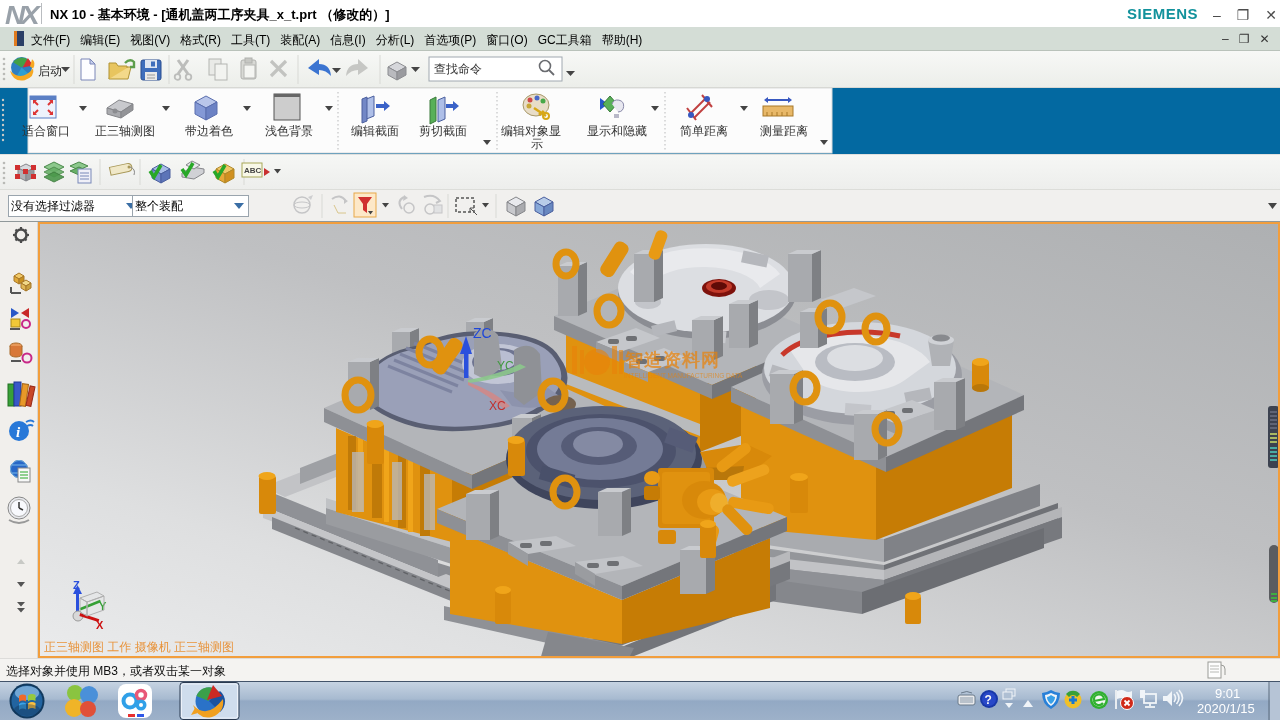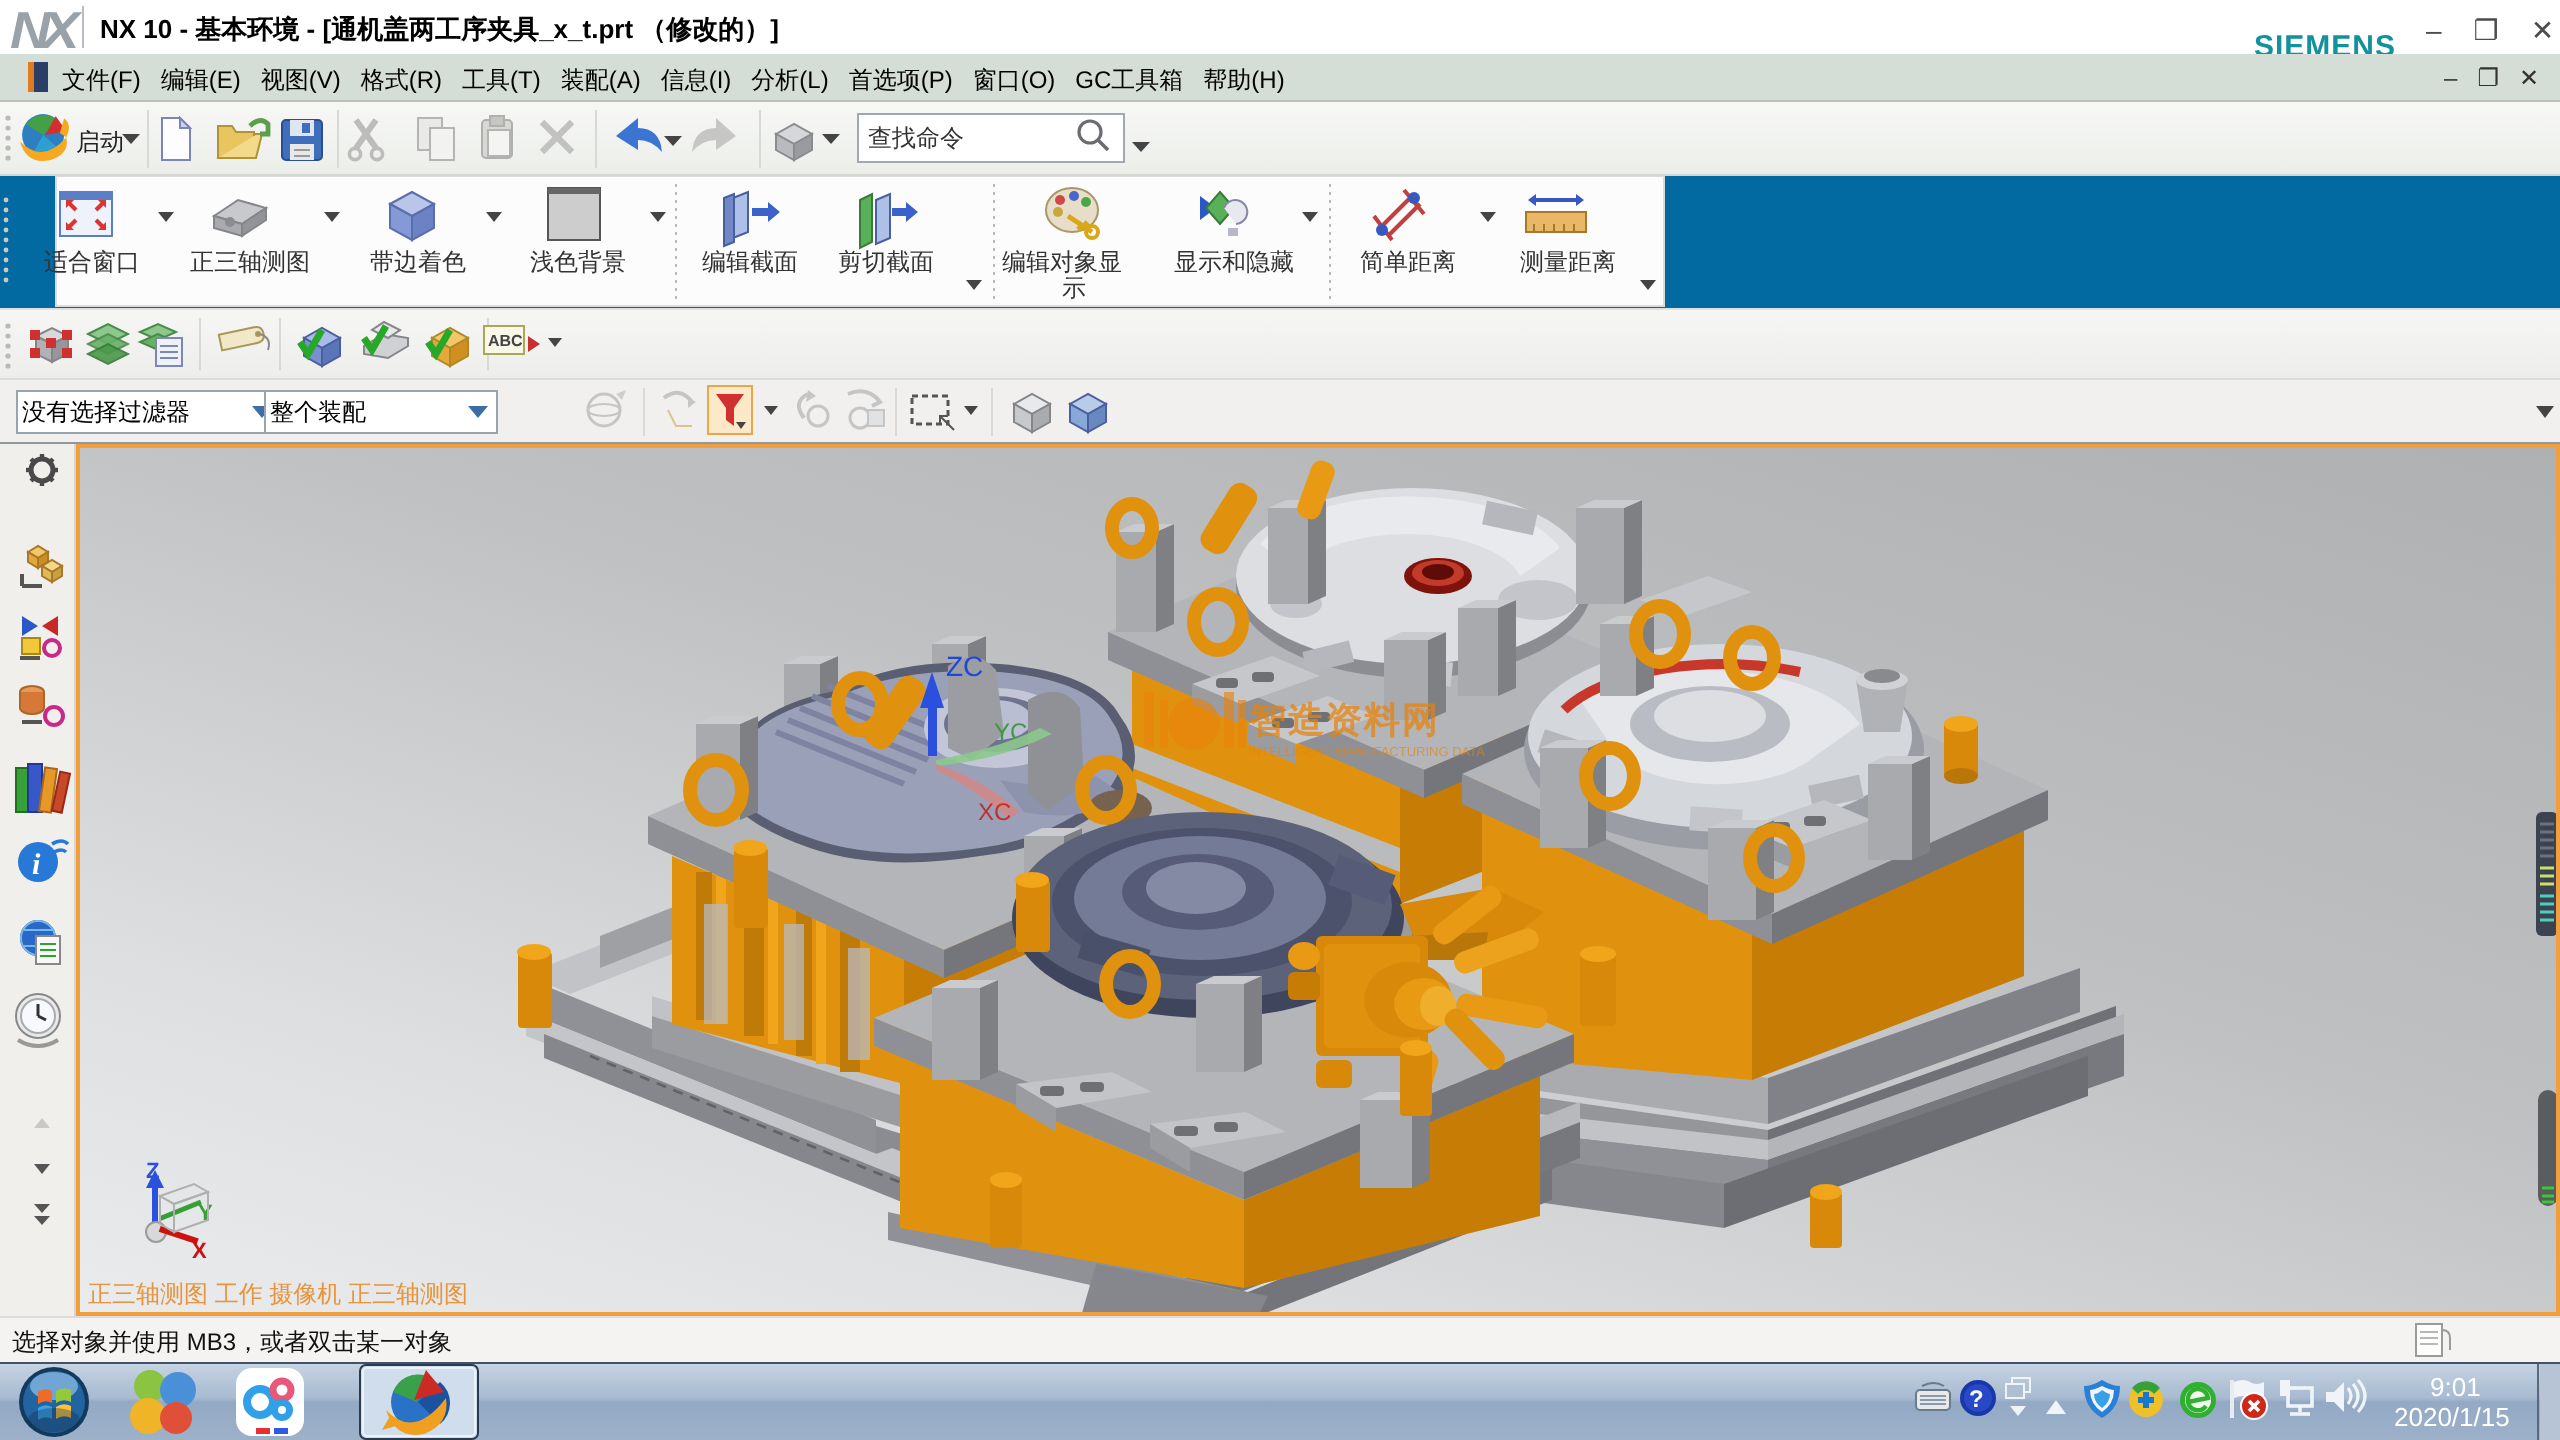--- a/index.html
+++ b/index.html
@@ -5,21 +5,21 @@
 html,body{margin:0;padding:0;width:1280px;height:720px;overflow:hidden;
  font-family:"Liberation Sans",sans-serif;}
 *{box-sizing:border-box;}
 #app{position:relative;width:1280px;height:720px;background:#fff;border-radius:12px;}
 
 #titlebar{position:absolute;left:0;top:0;width:1280px;height:27px;background:#fff;}
 #nxlogo{position:absolute;left:5px;top:0px;font-weight:bold;font-style:italic;
  font-size:26px;color:#99a1a9;letter-spacing:-4px;transform:scaleX(1.08);transform-origin:left;}
 #titletext{position:absolute;left:50px;top:6px;font-size:13px;color:#000;font-weight:bold;}
 #titlesep{position:absolute;left:41px;top:3px;width:1px;height:21px;background:#b9bcc0;}
-#siemens{position:absolute;left:1127px;top:15px;font-size:15px;font-weight:bold;color:#12929c;letter-spacing:0.5px;}
+#siemens{position:absolute;left:1127px;top:5px;font-size:15px;font-weight:bold;color:#12929c;letter-spacing:0.5px;}
 .winbtns{position:absolute;top:7px;display:flex;gap:16px;color:#4c4c4c;}
 
 #menubar{position:absolute;left:0;top:27px;width:1280px;height:24px;background:#d4ddd6;
  border-bottom:1px solid #b9c2ba;font-size:12px;color:#000;}
 
 #toolbar1{position:absolute;left:0;top:51px;width:1280px;height:37px;
  background:linear-gradient(#f7f8f6,#eceeea);border-bottom:1px solid #d7d8d4;text-align:center;}
 
 #ribbon{position:absolute;left:0;top:88px;width:1280px;height:67px;background:#0369a1;
  border-bottom:1px solid #e0e0de;}

